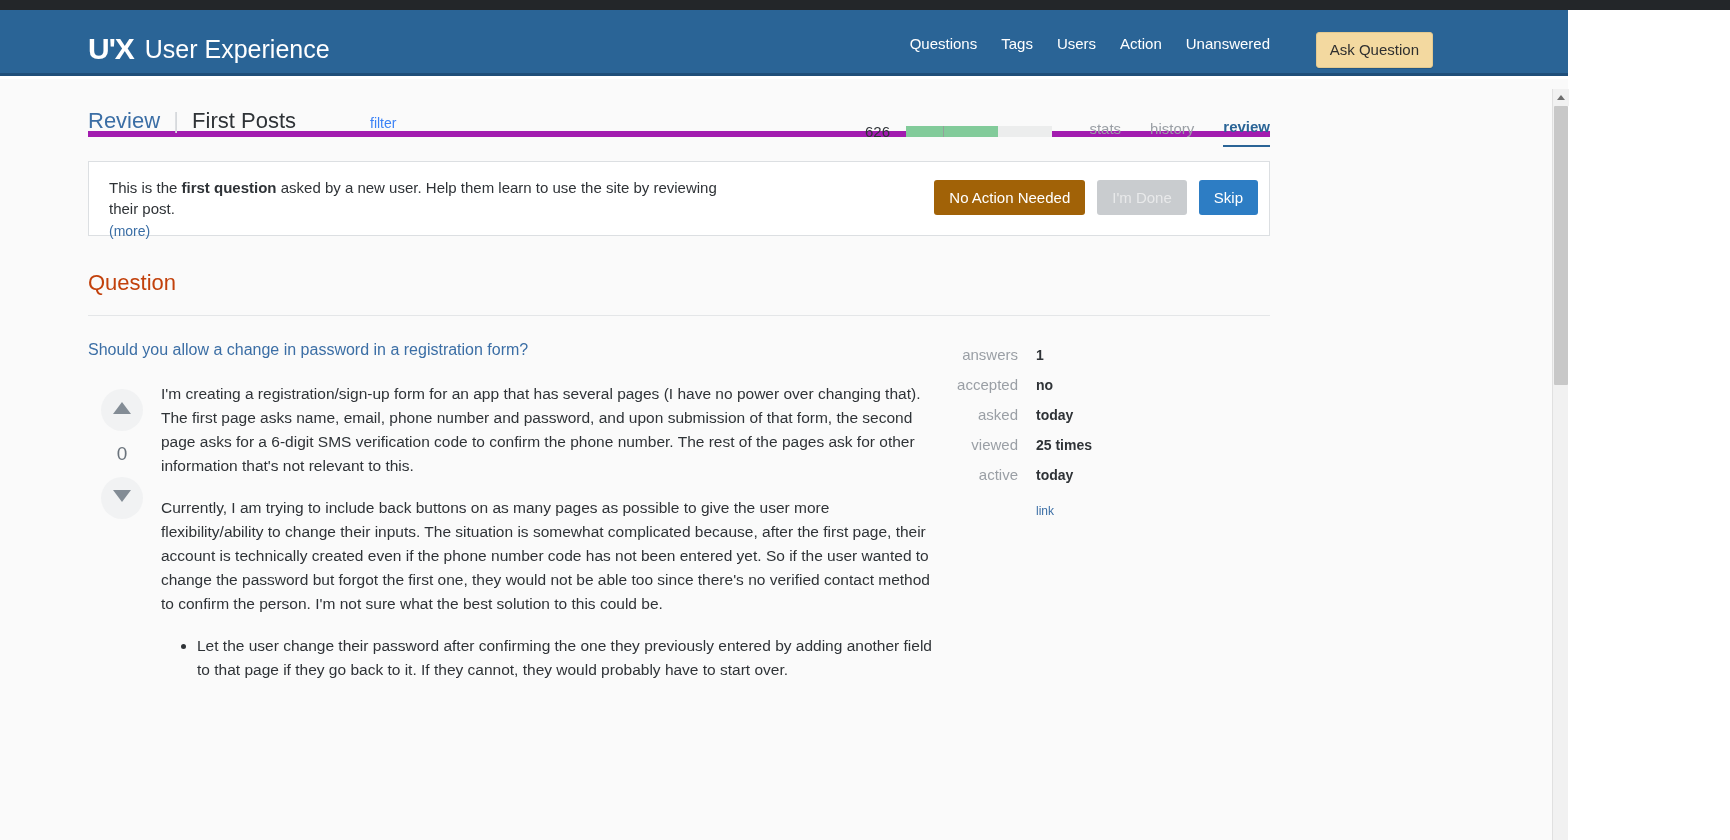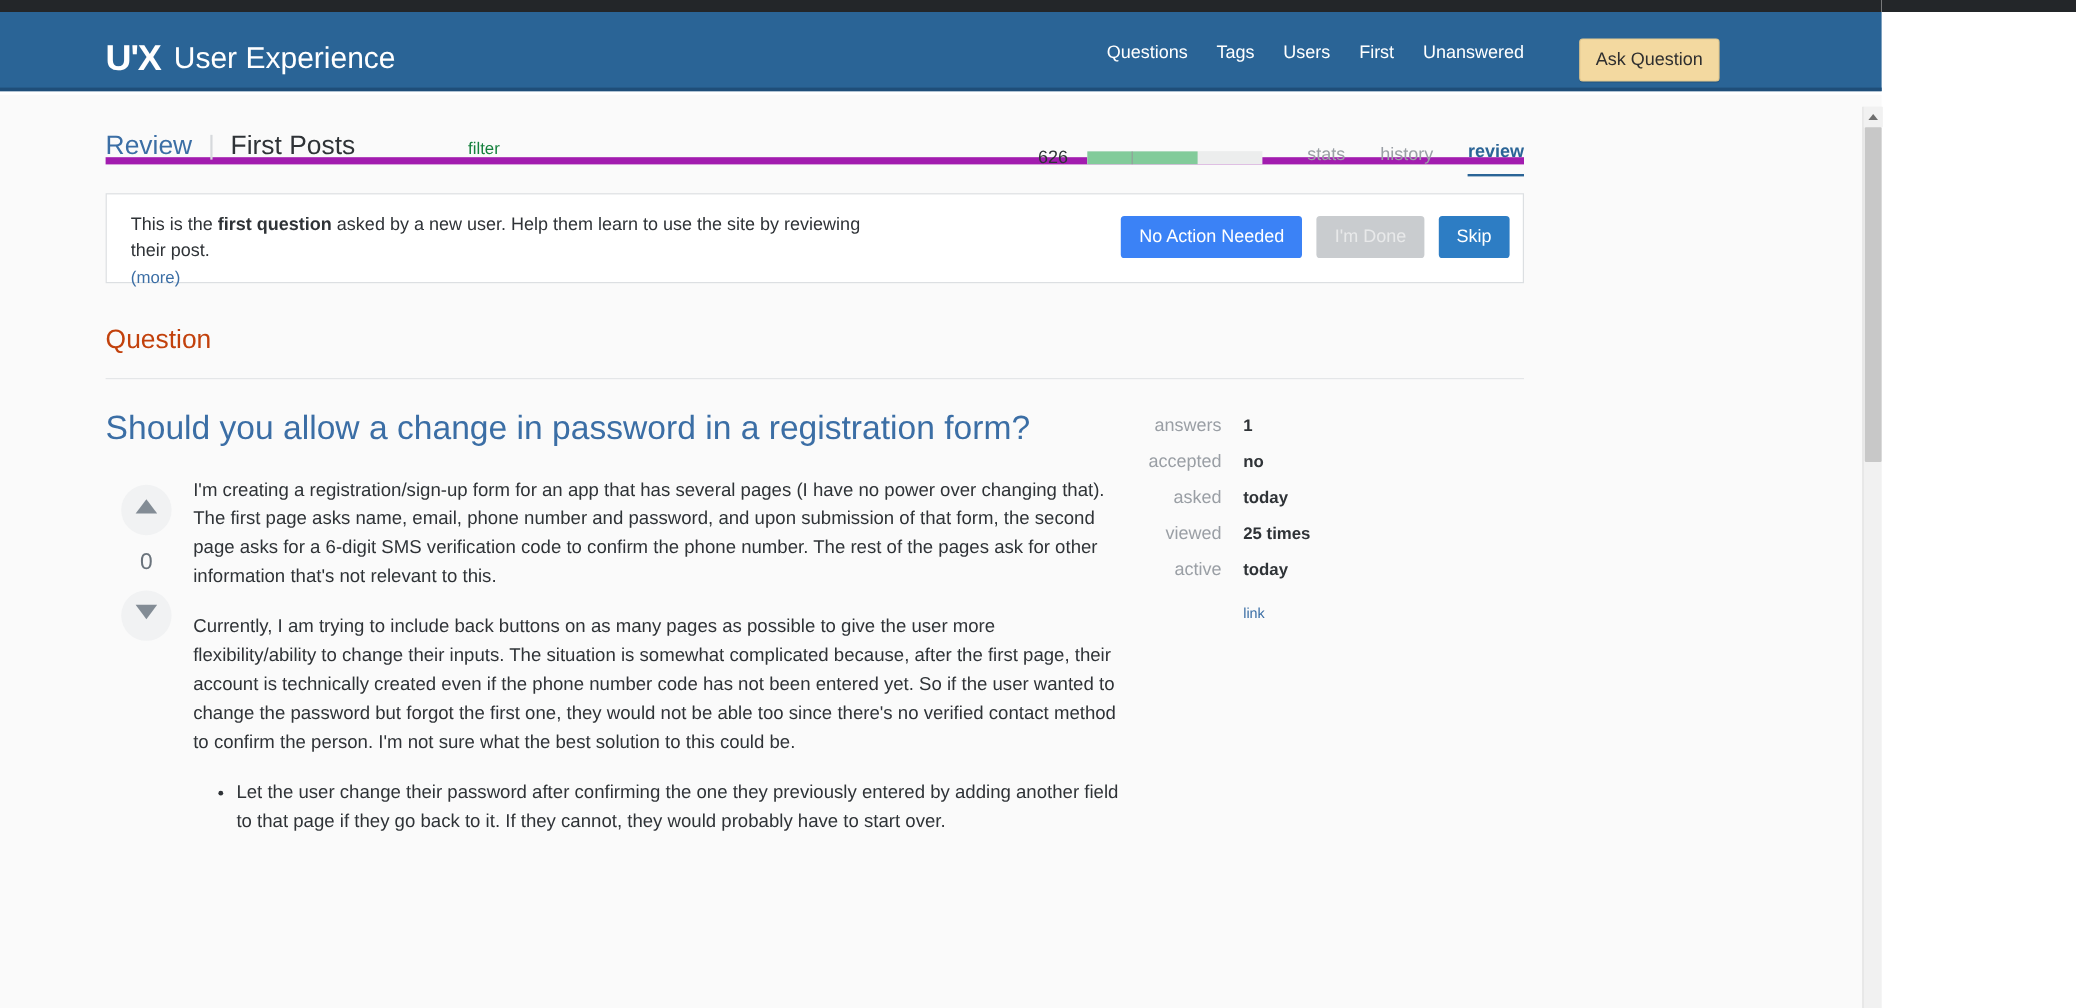--- a/index.html
+++ b/index.html
@@ -132,24 +132,23 @@
     line-height: 1;
     white-space: nowrap;
   }
   .review-title .link { color: #3b6ea5; }
   .review-title .sep { color: #d6d9dc; margin: 0 7px; font-weight: 300; }
   .review-title .cur { color: #2f3337; }
   .filter-link {
     position: absolute;
     left: 282px; top: 36px;
     font-size: 14px;
-    color: #15803d;
+    color: #3b82f6;
     text-decoration: none;
     cursor: pointer;
-    margin-left: 20px;
   }
 
   .progress-group {
     position: absolute;
     right: 218px; top: 44px;
     display: flex;
     align-items: center;
   }
   .progress-count {
     font-size: 15px;
@@ -233,21 +232,21 @@
   .btn {
     border: none;
     border-radius: 3px;
     font-size: 15px;
     padding: 10px 15px;
     cursor: pointer;
     font-family: "Liberation Sans", sans-serif;
     color: #ffffff;
     line-height: 1;
   }
-  .btn-primary { background: #3b82f6; }
+  .btn-primary { background: #a16207; }
   .btn-disabled { background: #c9cccf; color: #e8e9ea; cursor: default; }
   .btn-skip { background: #2d7dc4; }
 
   
   .section-title {
     margin-top: 34px;
     font-size: 22px;
     color: #c2410c;
     font-weight: 400;
   }
@@ -257,21 +256,21 @@
     background: #e4e6e8;
   }
 
   .post {
     position: relative;
     margin-top: 24px;
     display: flex;
   }
   .post-main { width: 845px; position: relative; }
   .q-title {
-    font-size: 28px;
+    font-size: 16px;
     color: #3b6ea5;
     text-decoration: none;
     line-height: 1.2;
     display: block;
     cursor: pointer;
   }
   .post-body-row {
     display: flex;
     margin-top: 23px;
   }
@@ -386,21 +385,21 @@
 
     <div class="logo-wrap">
       <span class="logo-mark">U'X</span>
       <span class="logo-text">User Experience</span>
     </div>
 
     <div class="nav">
       <a class="nav-link">Questions</a>
       <a class="nav-link">Tags</a>
       <a class="nav-link">Users</a>
-      <a class="nav-link">First</a>
+      <a class="nav-link">Action</a>
       <a class="nav-link">Unanswered</a>
     </div>
 
     <button class="ask-btn">Ask Question</button>
   </div>
 
   <div class="page-bg"></div>
 
   <div class="content">
 

